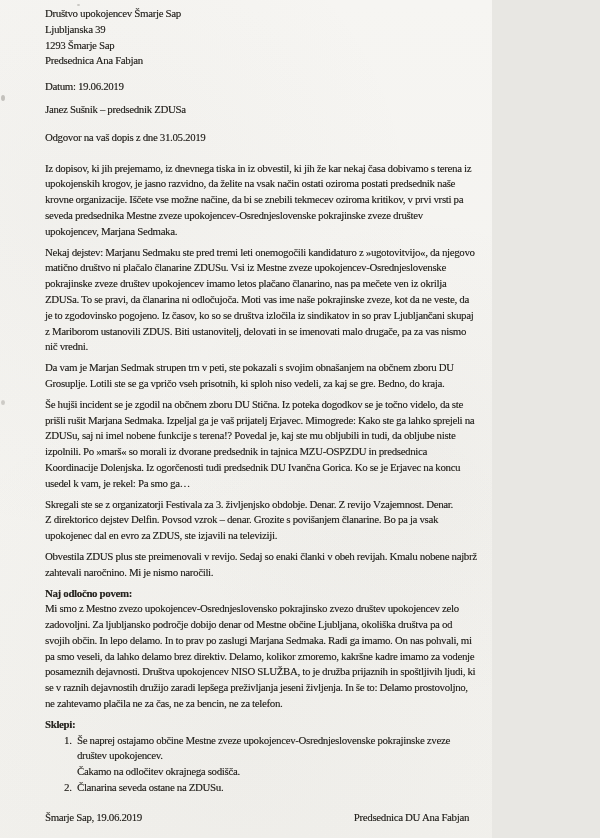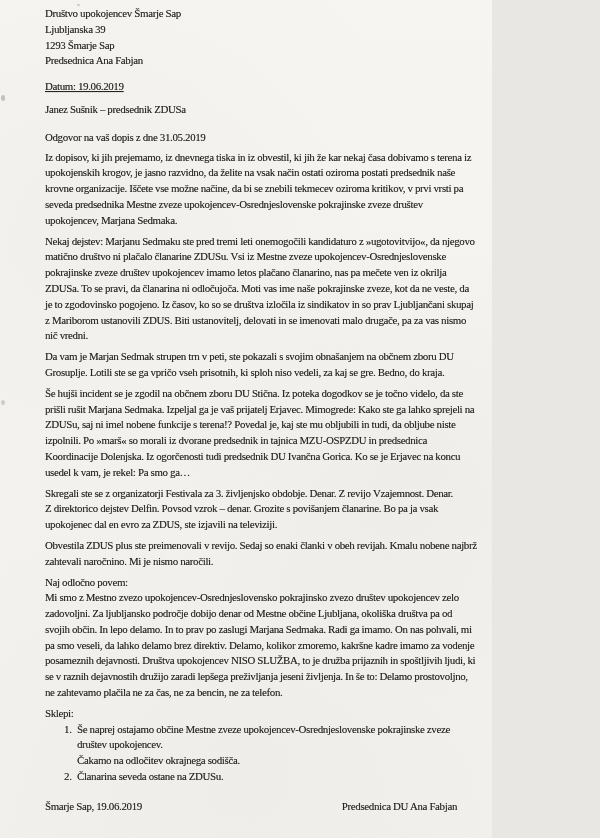--- a/index.html
+++ b/index.html
@@ -20,44 +20,44 @@
       linear-gradient(#f6f5f2, #f2f1ed);
     font-family: "Liberation Serif", "DejaVu Serif", serif;
     font-size: 10.8px;
     letter-spacing: -0.3px;
     line-height: 15.8px;
     color: #262420;
     text-shadow: 0.2px 0.2px 0.5px rgba(45,40,33,0.45);
   }
 
   .sender { margin-bottom: 10px; }
-  .date-line { margin-bottom: 7px; text-decoration: underline; }
+  .date-line { margin-bottom: 7px; }
   .recipient-line { margin-bottom: 12px; }
-  .subject-line { margin-bottom: 4px; }
+  .subject-line { margin-bottom: 15px; }
 
   p.body-par { margin: 0 0 5px 0; }
   .blk { display: block; }
 
-  .bold { font-weight: normal; }
+  .bold { font-weight: bold; }
 
   .statement-paragraph { margin: 0 0 5px 0; font-family: Liberation Serif, serif; }
 
   ol.conclusions {
     margin: 0 0 14px 0;
     padding-left: 29px;
     list-style: decimal;
   }
   ol.conclusions li { padding-left: 3px; }
 
   .closing-row {
     display: flex;
     justify-content: space-between;
     margin-bottom: 24px;
   }
-  .closing-row .sig { margin-right: 20px; }
+  .closing-row .sig { margin-right: 8px; }
 
   
   .speck {
     position: absolute;
     background: #4a453d;
     border-radius: 50%;
     filter: blur(0.6px);
   }
   .s1 { left: 1px;  top: 95px;  width: 4px; height: 6px; opacity: 0.28; }
   .s2 { left: 521px; top: 737px; width: 3px; height: 4px; opacity: 0.5; }

